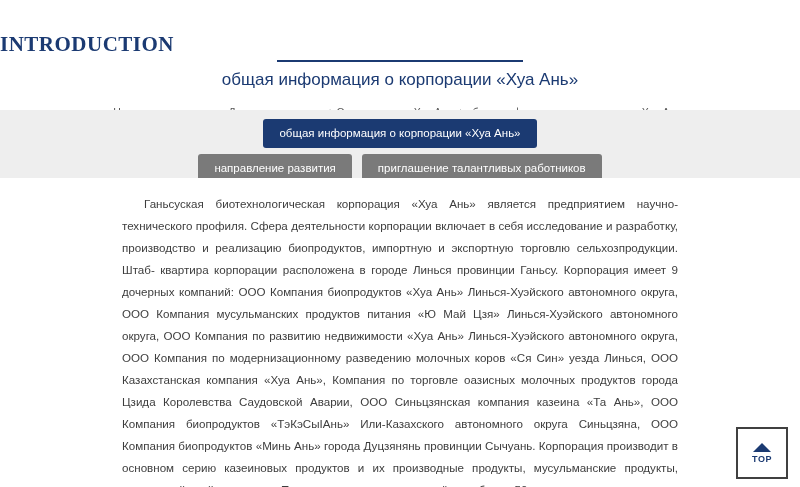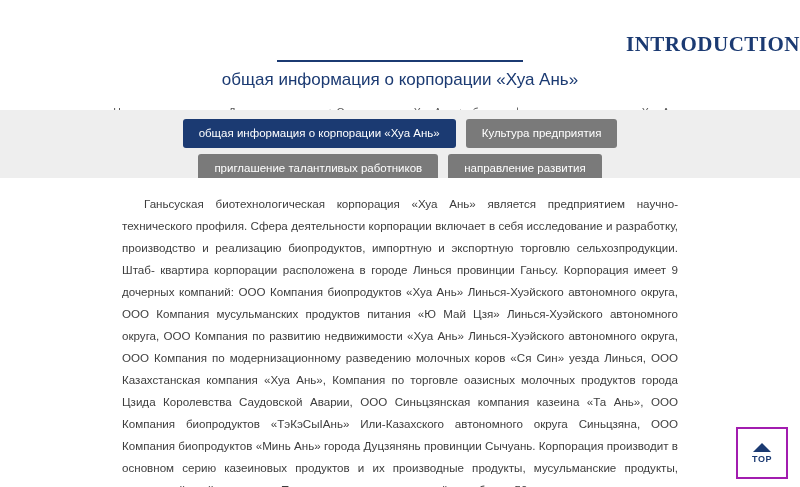--- a/index.html
+++ b/index.html
@@ -23,21 +23,21 @@
   
   .header-band {
     position: absolute;
     top: 0;
     left: 0;
     width: 800px;
     height: 110px;
     background: #ffffff;
   }
   .title-en {
-    text-align: right;
+    text-align: left;
     font-size: 21px;
     font-weight: bold;
     color: #1b3a72;
     letter-spacing: 0.5px;
     padding-top: 32px;
     font-family: "Liberation Serif", serif;
   }
   .title-underline {
     width: 246px;
     height: 2px;
@@ -119,21 +119,21 @@
     text-align: justify;
     margin: 0 0 10px 0;
   }
   
   .top-btn {
     position: absolute;
     right: 12px;
     bottom: 8px;
     width: 52px;
     height: 52px;
-    border: 2px solid #a21caf;
+    border: 2px solid #404040;
     box-sizing: border-box;
     display: flex;
     flex-direction: column;
     align-items: center;
     justify-content: center;
     background: #ffffff;
     cursor: pointer;
   }
   .top-btn .chev {
     width: 0;
@@ -162,25 +162,24 @@
 
     <div class="breadcrumb">
       <span>Нынешнее положение:</span>
       <a href="#">Домашняя страница</a><span class="sep">&gt;</span><a href="#">О корпорации «Хуа Ань»</a><span class="sep">&gt;</span><span>общая информация о корпорации «Хуа Ань»</span>
     </div>
   </div>
 
   <div class="nav-area">
     <div class="nav-row">
       <span class="nav-btn active">общая информация о корпорации «Хуа Ань»</span>
-      <span class="nav-btn">Культура предприятия</span>
     </div>
     <div class="nav-row second">
+      <span class="nav-btn">направление развития</span>
       <span class="nav-btn">приглашение талантливых работников</span>
-      <span class="nav-btn">направление развития</span>
     </div>
   </div>
 
   <div class="content">
     <div class="content-inner">
       <p class="para">Ганьсуская биотехнологическая корпорация «Хуа Ань» является предприятием научно-технического профиля. Сфера деятельности корпорации включает в себя исследование и разработку, производство и реализацию биопродуктов, импортную и экспортную торговлю сельхозпродукции. Штаб- квартира корпорации расположена в городе Линься провинции Ганьсу. Корпорация имеет 9 дочерных компаний: ООО Компания биопродуктов «Хуа Ань» Линься-Хуэйского автономного округа, ООО Компания мусульманских продуктов питания «Ю Май Цзя» Линься-Хуэйского автономного округа, ООО Компания по развитию недвижимости «Хуа Ань» Линься-Хуэйского автономного округа, ООО Компания по модернизационному разведению молочных коров «Ся Син» уезда Линься, ООО Казахстанская компания «Хуа Ань», Компания по торговле оазисных молочных продуктов города Цзида Королевства Саудовской Аварии, ООО Синьцзянская компания казеина «Та Ань», ООО Компания биопродуктов «ТэКэСыІАнь» Или-Казахского автономного округа Синьцзяна, ООО Компания биопродуктов «Минь Ань» города Дуцзянянь провинции Сычуань. Корпорация производит в основном серию казеиновых продуктов и их производные продукты, мусульманские продукты, казеиновый клей, крем и т.д. Продукция корпорации продаётся в более 50 крупных и средних городах Китая и экспортируется в Америку, Францию, Германию, Южную Корею, Южную Африку, Бразилию, Средний Восток и другие страны и регионы.</p>
 
     </div>
   </div>
 

